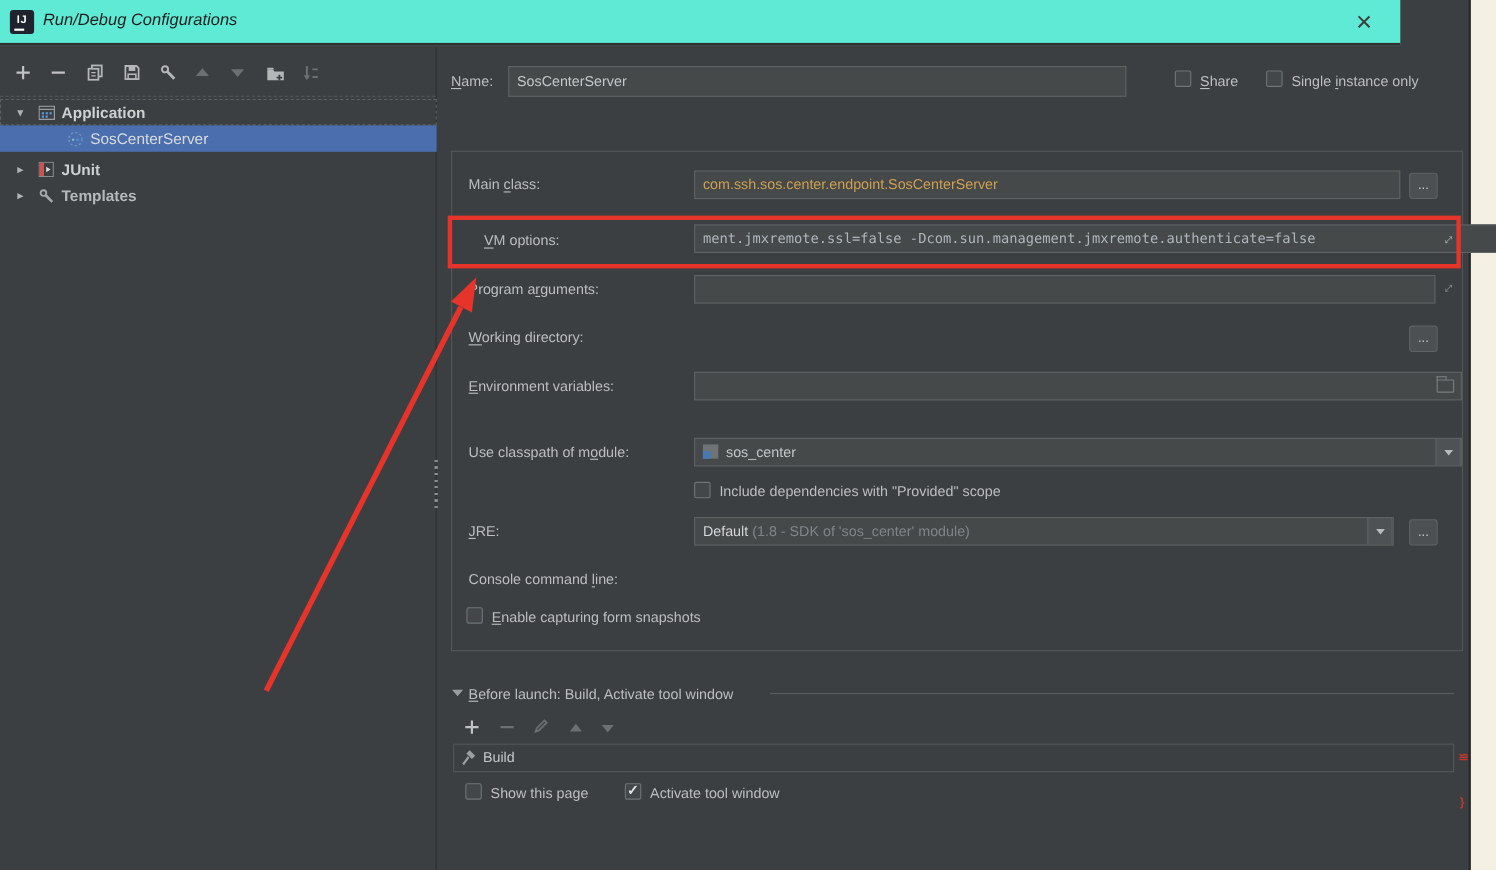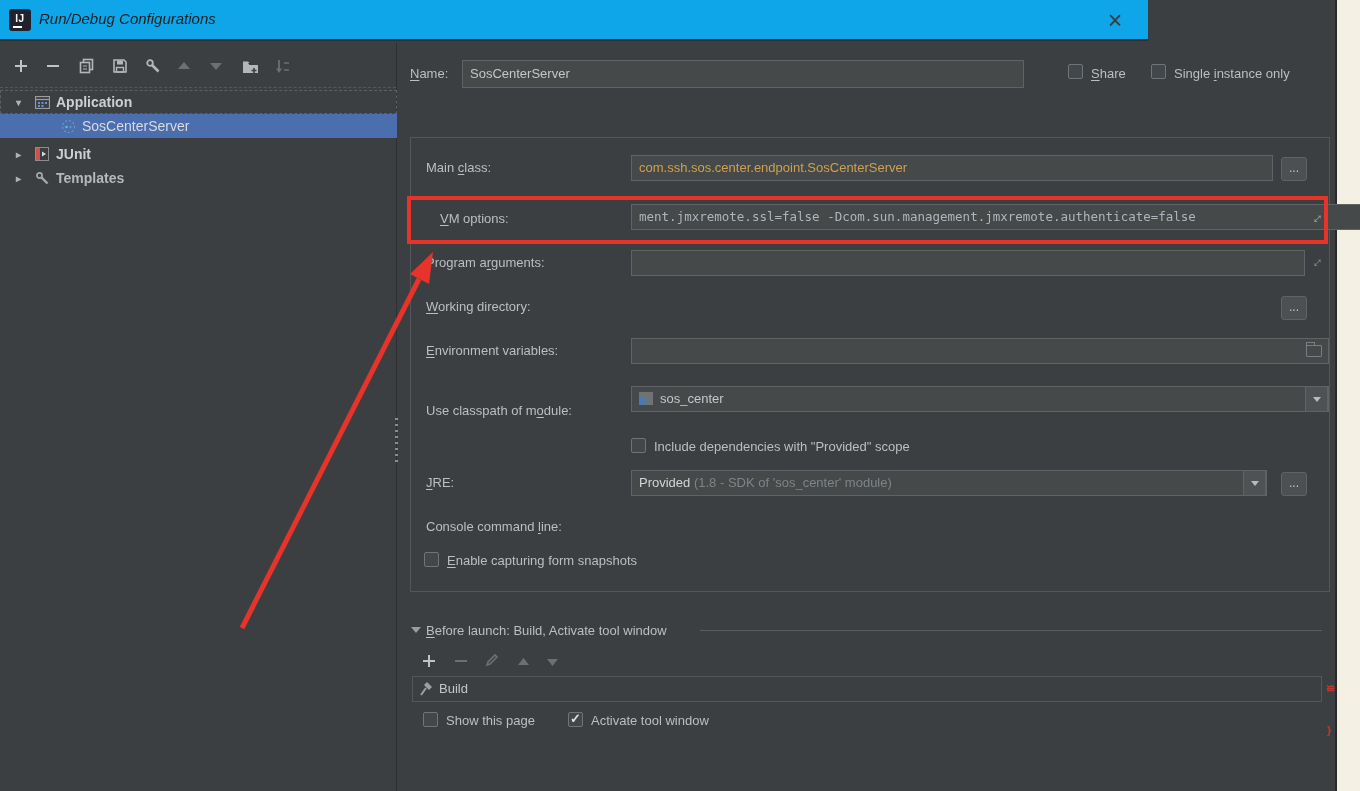--- a/index.html
+++ b/index.html
@@ -5,21 +5,21 @@
   * { box-sizing: border-box; }
   html,body { margin:0; padding:0; }
   body {
     width:1360px; height:791px; position:relative; overflow:hidden;
     background:#f5f0e4;
     font-family:"Liberation Sans", sans-serif;
     -webkit-font-smoothing:antialiased;
   }
   .dialog { position:absolute; left:0; top:0; width:1337px; height:791px; background:#3c3f41; border-right:2px solid #2a2a2a; }
   
-  .titlebar { position:absolute; left:0; top:0; width:1148px; height:41px; background:#0ea5e9; border-bottom:2px solid #303030; }
+  .titlebar { position:absolute; left:0; top:0; width:1273px; height:41px; background:#5eead4; border-bottom:2px solid #303030; }
   .app-icon { position:absolute; left:9px; top:9px; width:22px; height:22px; background:#20222e; border-radius:3px; color:#fff; font-size:10px; font-weight:bold; text-align:center; line-height:20px; letter-spacing:0.5px; }
   .app-icon::after { content:""; position:absolute; left:4px; bottom:3px; width:9px; height:2px; background:#fff; }
   .title-text { position:absolute; left:39px; top:10px; font-size:15px; color:#1d1d1d;font-style:italic; }
   .close-x { position:absolute; right:18px; top:5px; width:30px; height:30px; color:#3c3c3c; font-size:25px; line-height:30px; text-align:center; cursor:pointer; }
   
   .left-panel { position:absolute; left:0; top:43px; width:397px; bottom:0; border-right:1px solid #2d2f30; }
   .lp-toolbar { position:absolute; left:0; top:14px; height:22px; width:100%; }
   .tbi { position:absolute; top:0; width:18px; height:18px; display:flex; align-items:center; justify-content:center; }
   .lp-sep { position:absolute; left:0; top:44px; width:100%; border-top:1px dashed #55585a; }
   .tree-row { position:absolute; left:0; width:397px; height:24px; font-size:14px; color:#cdd0d1; display:flex; align-items:center; }
@@ -214,33 +214,33 @@
     <div class="lbl" style="left:15px; top:161px"><span class="mn">W</span><span>orking directory:</span></div>
     <div class="btn" style="left:870px; top:158px">...</div>
 
     <div class="lbl" style="left:15px; top:205px"><span class="mn">E</span><span>nvironment variables:</span></div>
     <div class="field" style="left:220px; top:200px; width:698px">
       <span></span>
       <span class="env-folder"></span>
     </div>
 
     <div class="lbl" style="left:15px; top:265px"><span>Use classpath of m</span><span class="mn">o</span><span>dule:</span></div>
-    <div class="field" style="left:220px; top:248px; width:698px; ">
+    <div class="field" style="left:220px; top:260px; width:698px; ">
       <span class="mod-ico"></span><span>sos_center</span>
       <span class="arrow-btn">
           <span class="tri-down"></span>
         </span>
     </div>
 
     <span class="cb" style="left:220px; top:300px"></span>
     <span class="cb-lbl" style="left:243px; top:301px">Include dependencies with "Provided" scope</span>
 
     <div class="lbl" style="left:15px; top:337px"><span class="mn">J</span><span>RE:</span></div>
     <div class="field" style="left:220px; top:332px; width:636px; padding-right:28px; color:#d3d5d7">
-      <span>Provided</span>&nbsp;<span class="hint">(1.8 - SDK of 'sos_center' module)</span>
+      <span>Default</span>&nbsp;<span class="hint">(1.8 - SDK of 'sos_center' module)</span>
       <span class="arrow-btn">
           <span class="tri-down"></span>
         </span>
     </div>
     <div class="btn" style="left:870px; top:334px">...</div>
 
     <div class="lbl" style="left:15px; top:381px"><span>Console command </span><span class="mn">l</span><span>ine:</span></div>
 
     <span class="cb" style="left:13px; top:414px"></span>
     <span class="cb-lbl" style="left:36px; top:415px"><span class="mn">E</span><span>nable capturing form snapshots</span></span>

